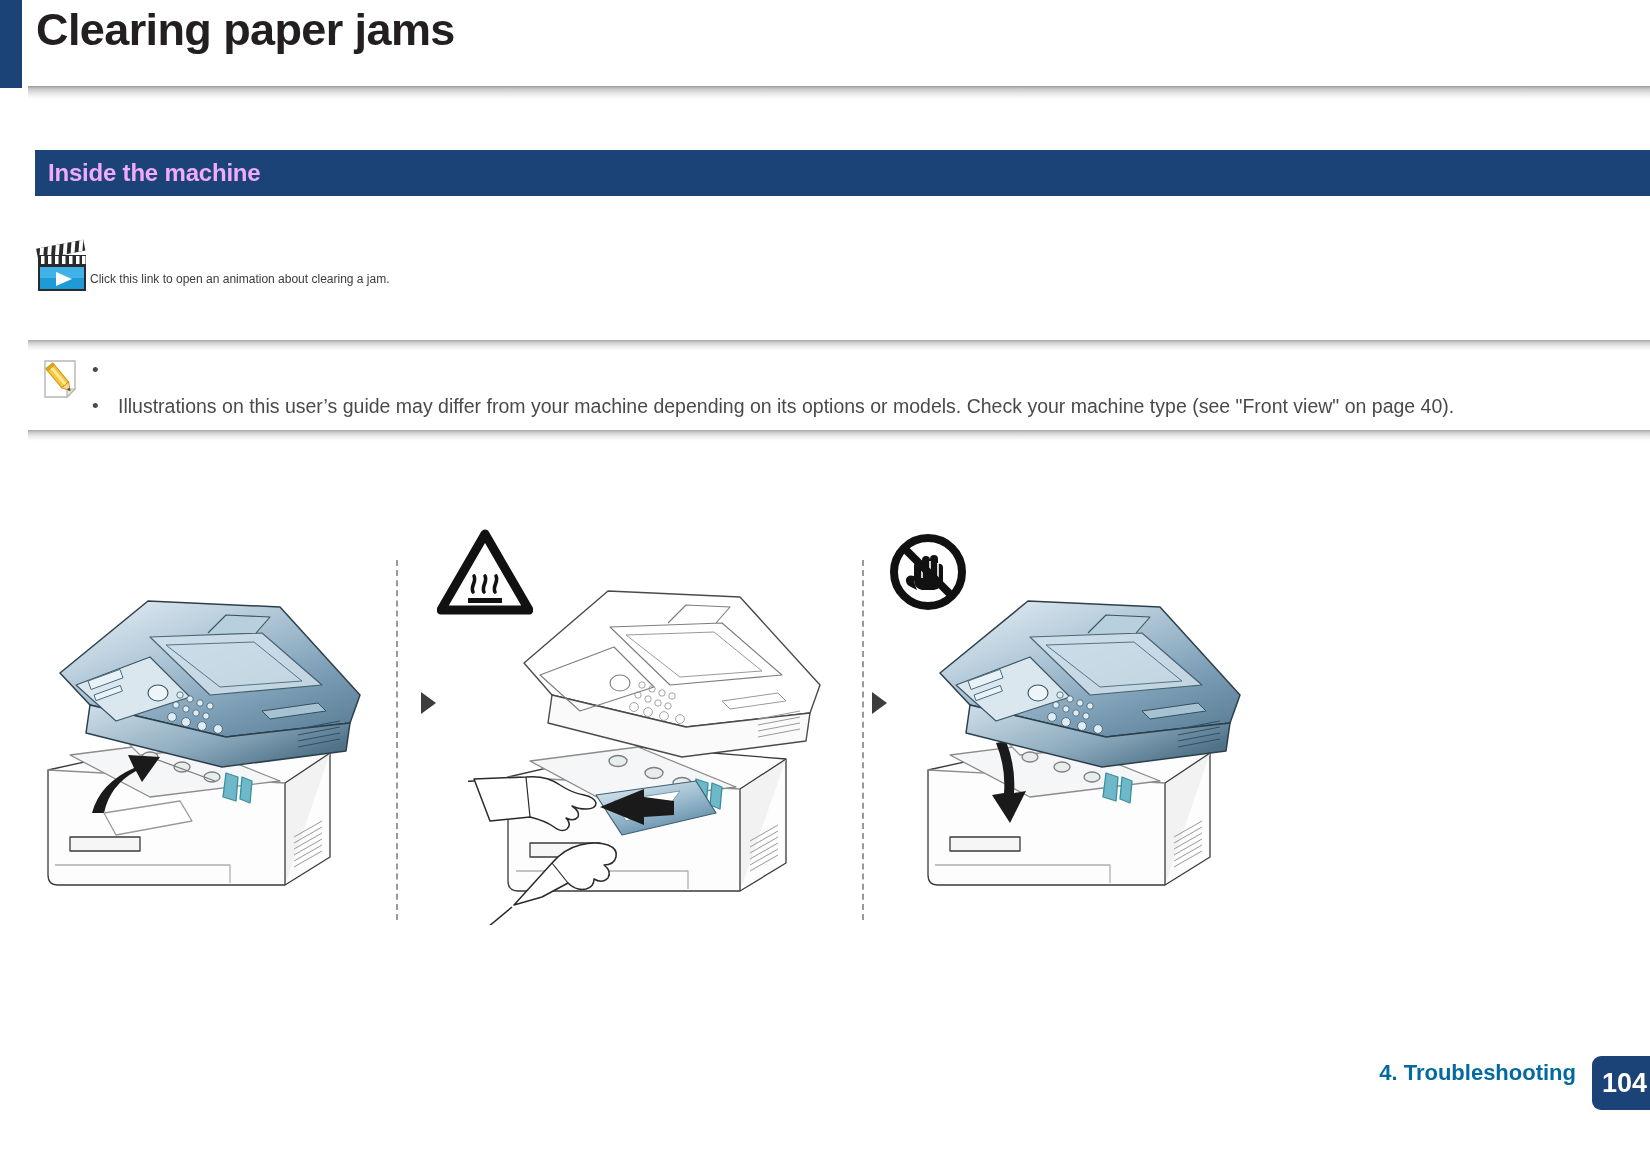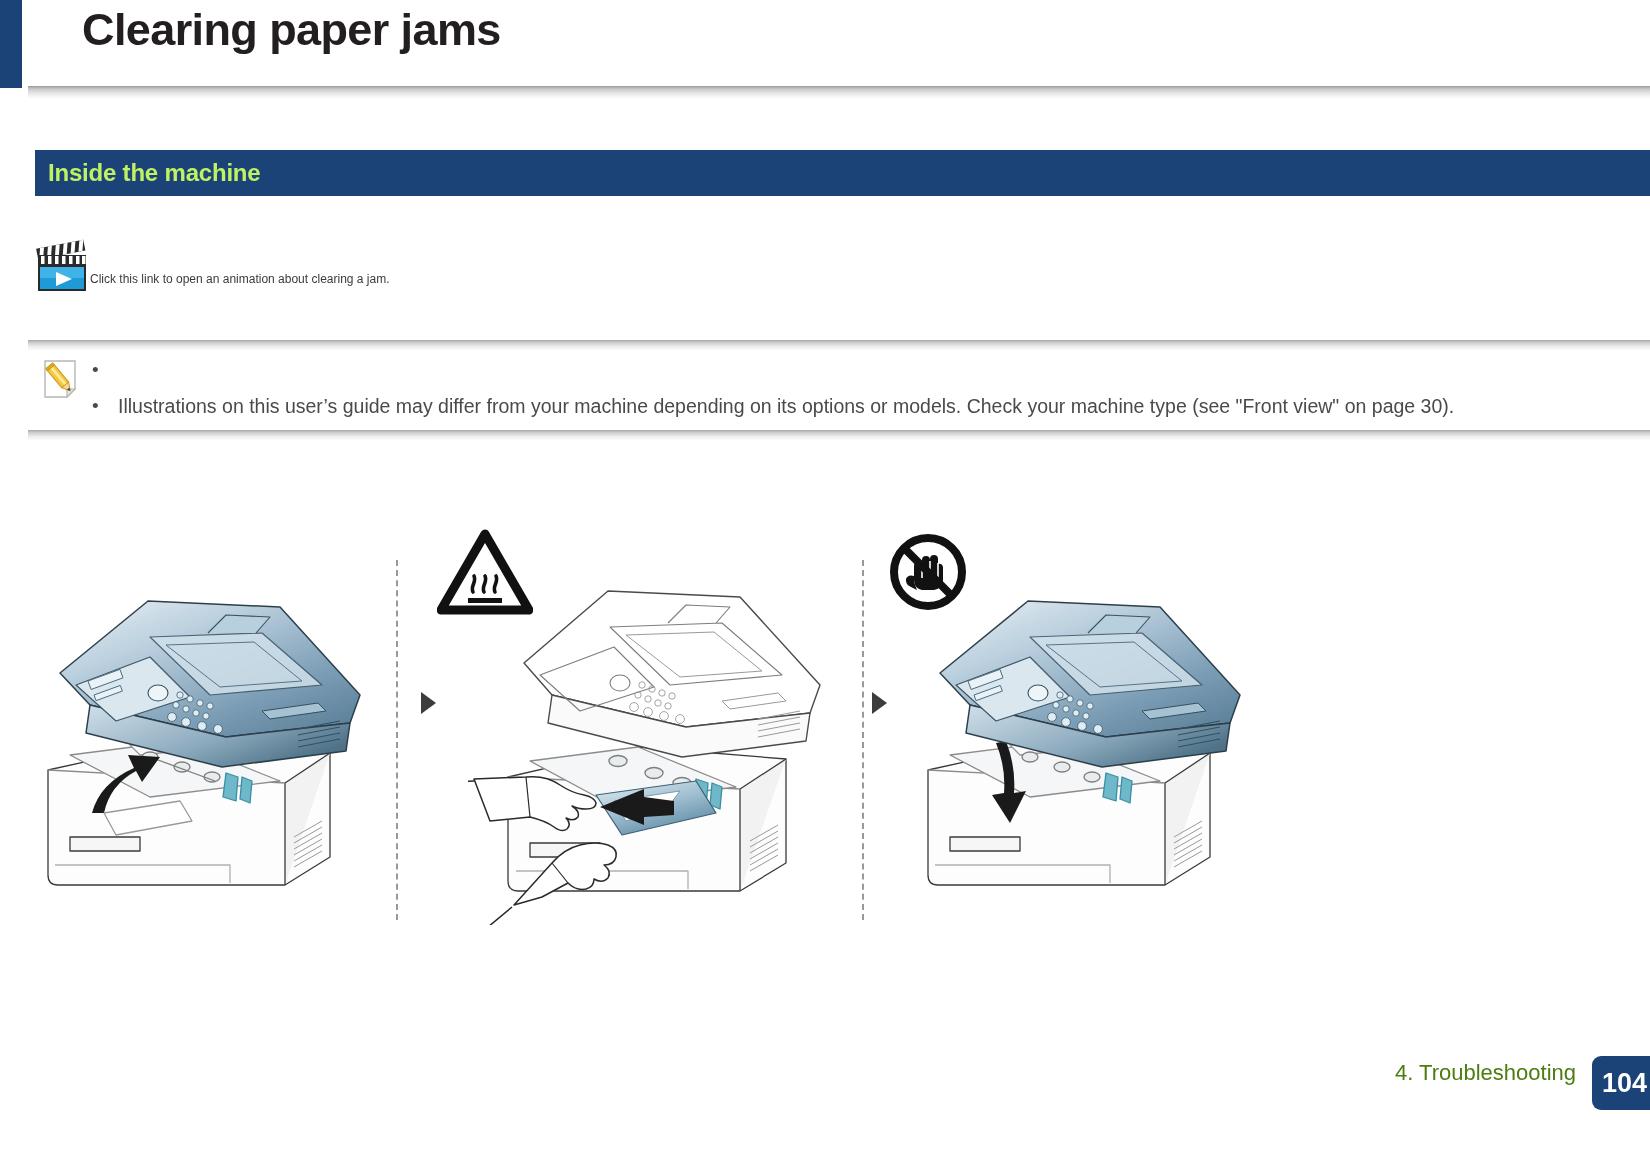--- a/index.html
+++ b/index.html
@@ -26,42 +26,41 @@
   }
   .hdr-title {
     position: absolute;
     left: 36px; top: 6px;
     font-size: 45px;
     font-weight: bold;
     color: #231f20;
     letter-spacing: -0.6px;
     line-height: 1.05;
     white-space: nowrap;
-    margin-left: 46px;
   }
   .hdr-rule {
     position: absolute;
     left: 28px; top: 86px;
     width: 1622px; height: 13px;
     background: linear-gradient(to bottom, #9a9a9a 0%, #c8c8c8 22%, #e6e6e6 55%, #ffffff 100%);
   }
 
   
   .section-banner {
     position: absolute;
     left: 35px; top: 150px;
     width: 1615px; height: 46px;
     background: #1c4377;
   }
   .section-banner-label {
     position: absolute;
     left: 13px; top: 9px;
     font-size: 24px;
     font-weight: bold;
-    color: #bef264;
+    color: #f0abfc;
     letter-spacing: -0.2px;
   }
 
   
   .anim-row {
     position: absolute;
     left: 34px; top: 236px;
     display: flex;
     align-items: flex-end;
     height: 58px;
@@ -131,22 +130,22 @@
     border-top: 11px solid transparent;
     border-bottom: 11px solid transparent;
     border-left: 15px solid #3d3d3d;
   }
 
   
   .footer-label {
     position: absolute;
     right: 74px; top: 1060px;
     font-size: 22px;
-    font-weight: normal;
-    color: #4d7c0f;
+    font-weight: bold;
+    color: #0369a1;
     white-space: nowrap;
     text-align: right;
   }
   .footer-pagebox {
     position: absolute;
     left: 1592px; top: 1056px;
     width: 76px; height: 54px;
     background: #1c4377;
     border-radius: 9px;
     color: #ffffff;
@@ -228,21 +227,21 @@
         <polygon points="16.8,30.8 20.2,30.8 18.5,34" fill="#4a4a4a"></polygon>
       </g>
     </svg>
   </div>
   <div class="note-list">
     <div class="note-item">
       <span class="note-bullet">•</span>
     </div>
     <div class="note-item">
       <span class="note-bullet">•</span>
-      <span>Illustrations on this user’s guide may differ from your machine depending on its options or models. Check your machine type (see "Front view" on page 30).</span>
+      <span>Illustrations on this user’s guide may differ from your machine depending on its options or models. Check your machine type (see "Front view" on page 40).</span>
     </div>
   </div>
   <div class="note-bot-rule"></div>
 
   <div style="position:absolute;left:30px;top:545px;">
     <svg width="380" height="380" viewBox="0 0 380 380">
       <defs>
         <linearGradient id="lidg1" x1="0" y1="0" x2="0.85" y2="1">
           <stop offset="0%" stop-color="#e9f1f6"></stop>
           <stop offset="35%" stop-color="#b9cedd"></stop>

